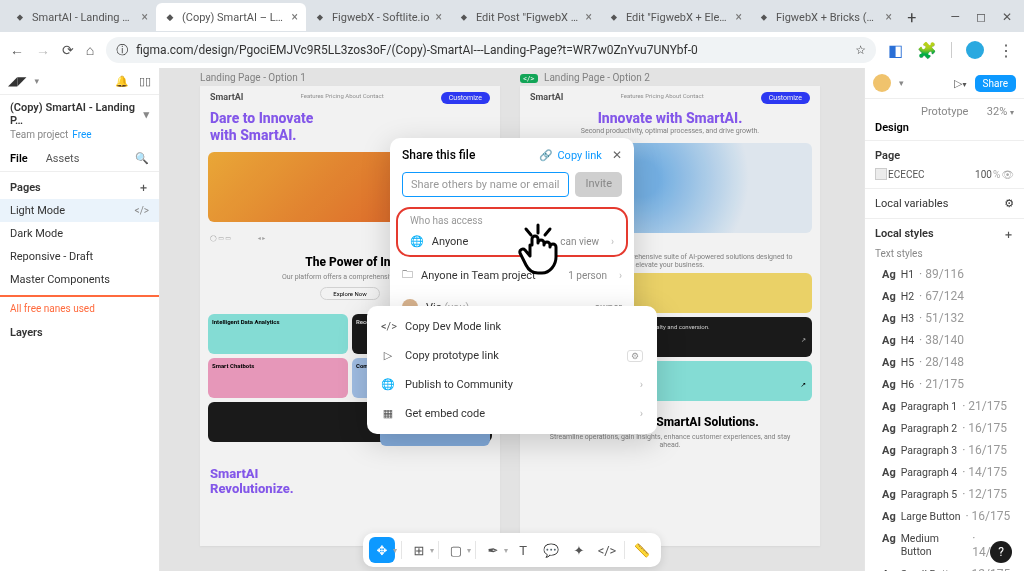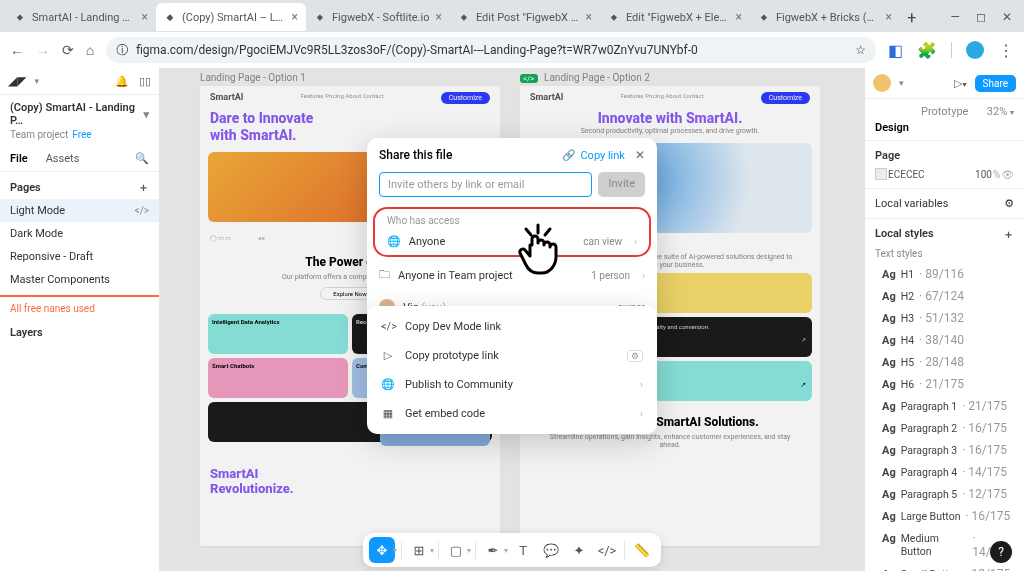--- a/index.html
+++ b/index.html
@@ -56,21 +56,21 @@
 .cards-row { display: flex; gap: 4px; padding: 8px; flex-wrap: wrap; }
 .card-sm { flex: 1 1 40%; height: 40px; border-radius: 6px; padding: 4px; font-size: 6px; }
 .c-teal { background: #8ce8e0; } .c-dark { background: #1c1c1c; color: #ddd; }
 .c-pink { background: #f3a0c3; } .c-blue { background: #a9c8f0; }
 .c-yellow { background: #f7dd6d; }
 .card-wide { height: 40px; border-radius: 6px; padding: 6px; margin: 4px 8px; font-size: 7px; }
 
 .dim-overlay { position: absolute; inset: 0; background: rgba(0,0,0,.05); }
 
 
-.share-dialog { position: absolute; top: 70px; left: 50%; transform: translateX(-50%); width: 290px; background: #fff; border-radius: 10px; box-shadow: 0 8px 30px rgba(0,0,0,.18); padding-bottom: 6px; }
+.share-dialog { position: absolute; top: 70px; left: 50%; transform: translateX(-50%); width: 244px; background: #fff; border-radius: 10px; box-shadow: 0 8px 30px rgba(0,0,0,.18); padding-bottom: 6px; }
 .sd-head { display: flex; align-items: center; padding: 10px 12px; font-size: 12px; }
 .sd-head .title { font-weight: 500; }
 .sd-head .copy { margin-left: auto; color: #0d99ff; font-size: 11px; cursor: pointer; display: flex; gap: 4px; }
 .sd-head .close { margin-left: 10px; color: #666; cursor: pointer; }
 .sd-invite { display: flex; gap: 6px; padding: 0 12px 8px; }
 .sd-input { flex: 1; border: 1px solid #0d99ff; border-radius: 4px; padding: 5px 8px; font-size: 11px; color: #999; }
 .sd-invite-btn { background: #cfcfcf; color: #888; border-radius: 5px; padding: 5px 10px; font-size: 11px; }
 .sd-section-label { font-size: 10px; color: #999; padding: 4px 12px 2px; }
 .sd-row { display: flex; align-items: center; padding: 7px 12px; font-size: 11px; color: #333; gap: 8px; }
 .sd-row .meta { margin-left: auto; color: #888; font-size: 10px; }
@@ -280,21 +280,21 @@
     <div class="share-dialog">
       <div class="sd-head">
         <span class="title">Share this file</span>
         <span class="copy">
             <span>🔗</span>
             <span>Copy link</span>
           </span>
         <span class="close">✕</span>
       </div>
       <div class="sd-invite">
-        <div class="sd-input">Invite others by link or email</div>
+        <div class="sd-input">Share others by name or email</div>
         <div class="sd-invite-btn">Invite</div>
       </div>
 
       <div class="sd-block-anyone">
         <div class="sd-section-label">Who has access</div>
         <div class="sd-row">
           <span>🌐</span>
           <span>Anyone</span>
           <span class="meta">can view</span>
           <span class="chev">›</span>

